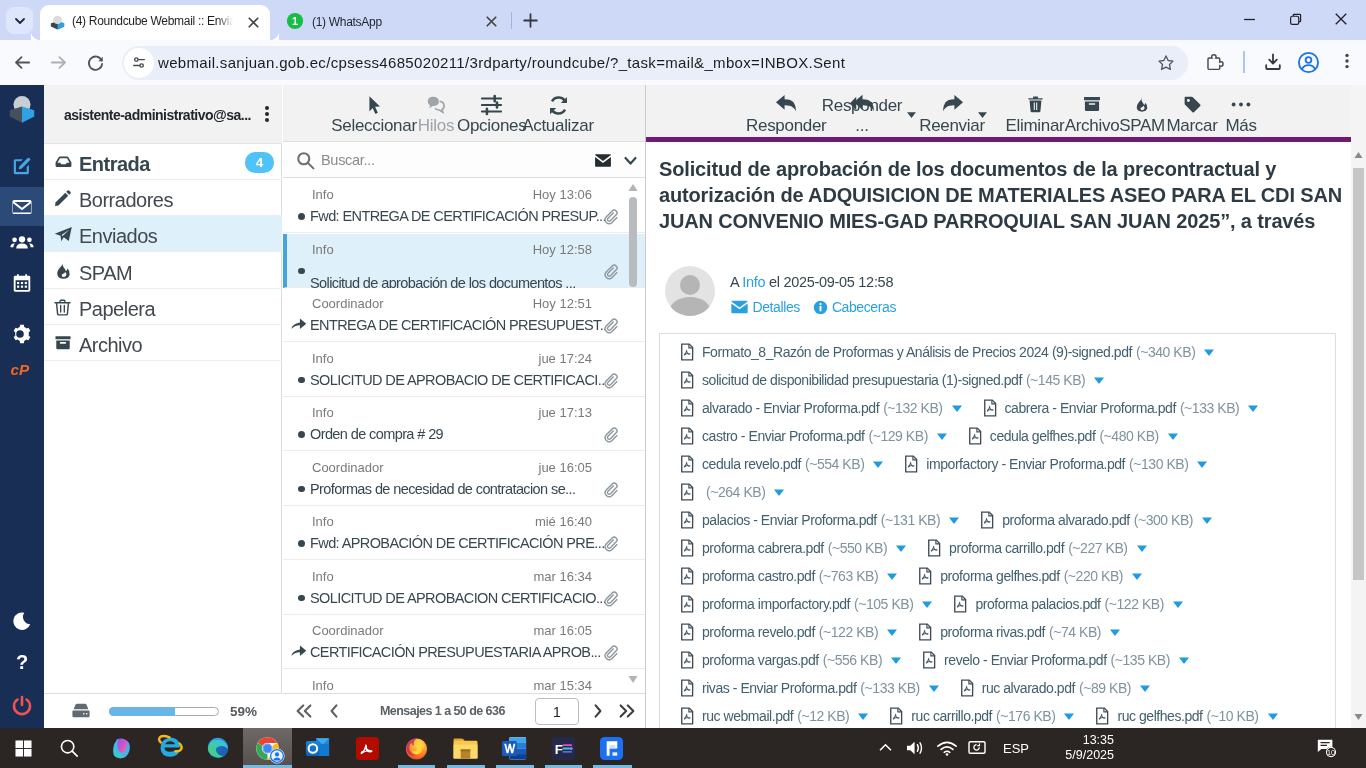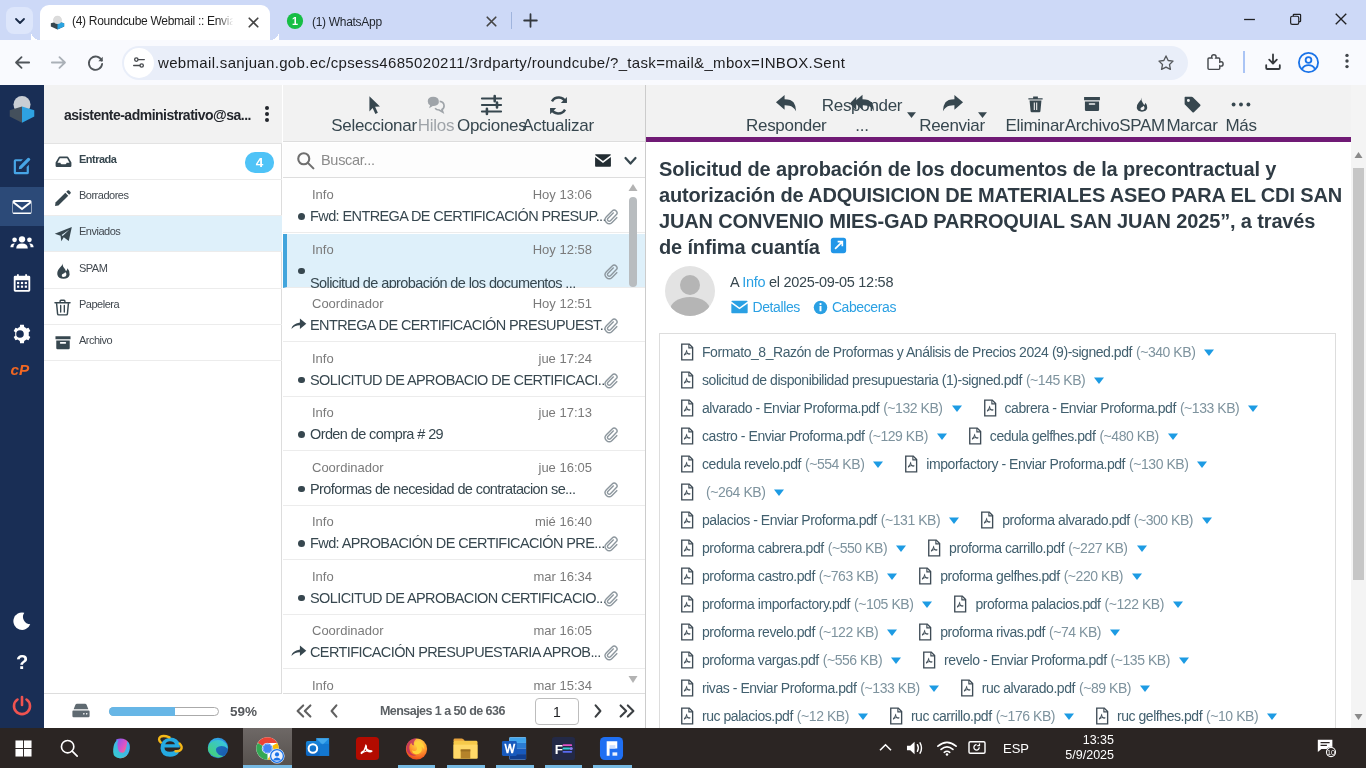--- a/index.html
+++ b/index.html
@@ -29,21 +29,21 @@
 
 #app { position:absolute; left:0; top:85px; width:1366px; height:643px; background:#fff; }
 #sidebar { position:absolute; left:0; top:0; width:44px; height:643px; background:#192e55; }
 .sbi { position:absolute; left:0; width:44px; display:flex; justify-content:center; }
 
 #folders { position:absolute; left:44px; top:0; width:238px; height:643px; background:#fff; border-right:1px solid #ddd; }
 #fhead { position:absolute; left:0; top:0; width:238px; height:59px; background:#f2f2f2; border-bottom:1px solid #e3e3e3;padding-left:36px; }
 #fhead .acct { position:absolute; left:20px; top:22px; width:200px; font-weight:bold; font-size:14px; letter-spacing:-0.5px; color:#23262c; white-space:nowrap; overflow:hidden; }
 .frow { position:absolute; left:0; width:238px; height:36px; border-bottom:1px solid #ececec; }
 .frow .fico { position:absolute; left:9px; top:8px; }
-.frow .flab { position:absolute; left:35px; top:9px; font-size:11px; letter-spacing:-0.5px; color:#41484f; }
+.frow .flab { position:absolute; left:35px; top:9px; font-size:20px; letter-spacing:-0.5px; color:#41484f; }
 .fsel { background:#def0fa; }
 #fquota { position:absolute; left:0; bottom:0; width:238px; height:35px; background:#fff; border-top:1px solid #ddd; }
 
 #listp { position:absolute; left:283px; top:0; width:363px; height:643px; background:#fff; border-right:1px solid #ccc; }
 #ltoolbar { position:absolute; left:0; top:0; width:362px; height:57px; background:#f2f2f2; border-bottom:1px solid #ddd; }
 .tbtn { position:absolute; top:7px; height:44px; text-align:center; color:#37474f; }
 .tbtn .tlab { position:absolute; bottom:0; left:0; width:100%; font-size:17px; letter-spacing:-0.3px; }
 .tbtn svg { display:block; margin:2px auto 0; }
 #lsearch { position:absolute; left:0; top:58px; width:362px; height:35px; background:#fdfdfd; border-bottom:1px solid #ddd; }
 #litems { position:absolute; left:0; top:94px; width:362px; height:514px; overflow:hidden; }
@@ -513,24 +513,20 @@
                 <circle cx="21" cy="11" r="2.1"></circle>
               </g>
             </svg>
           <div class="tlab">Más</div>
         </div>
       </div>
       <div id="msub">
         <div>Solicitud de aprobación de los documentos de la precontractual y</div>
         <div>autorización de ADQUISICION DE MATERIALES ASEO PARA EL CDI SAN</div>
         <div>JUAN CONVENIO MIES-GAD PARROQUIAL SAN JUAN 2025”, a través</div>
-        <div>de ínfima cuantía <svg style="margin-left:5px" width="17" height="17" viewBox="0 0 20 20">
-              <rect x="1" y="1" width="18" height="18" rx="3" fill="#2196e8"></rect>
-              <path d="M6 14 L14 6 M9 5.5 L14.5 5.5 L14.5 11" fill="none" stroke="#fff" stroke-width="2"></path>
-            </svg></div>
       </div>
       <div style="position:absolute;left:19px;top:181px;width:50px;height:50px;border-radius:50%;background:#e3e3e3;overflow:hidden">
         <div style="position:absolute;left:15px;top:9px;width:20px;height:20px;border-radius:50%;background:#b5b5b5"></div>
         <div style="position:absolute;left:5px;top:31px;width:40px;height:26px;border-radius:50% 50% 0 0;background:#b5b5b5"></div>
       </div>
       <div style="position:absolute;left:84px;top:189px;font-size:14.5px;letter-spacing:-0.3px;color:#37474f">A <span style="color:#2aa0e3">Info</span> el 2025-09-05 12:58</div>
       <div style="position:absolute;left:84px;top:214px;font-size:14px;letter-spacing:-0.4px;color:#2aa0e3">
         <svg width="19" height="14" viewBox="0 0 24 18" fill="#2aa0e3" style="vertical-align:-2px">
             <path d="M1.5 2 Q1.5 1 2.5 1 L21.5 1 Q22.5 1 22.5 2 L12 9.5 Z M22.5 4.5 L22.5 16 Q22.5 17 21.5 17 L2.5 17 Q1.5 17 1.5 16 L1.5 4.5 L12 12 Z"></path>
           </svg>
@@ -845,21 +841,21 @@
                 </svg>
               </span>
             </div>
           <div class="arow">
               <span class="att">
                 <svg class="pico" width="16" height="18" viewBox="0 0 20 24">
                   <path d="M3 1.5 L13 1.5 L17.5 6 L17.5 22.5 L3 22.5 Z" fill="none" stroke="#3e4b55" stroke-width="1.8"></path>
                   <path d="M12.5 1.5 L12.5 6.5 L17.5 6.5" fill="none" stroke="#3e4b55" stroke-width="1.5"></path>
                   <path d="M6 16.5 Q5 14.8 7.8 12.9 Q9 10.2 9.3 8.5 Q10.8 9.8 10.4 12.2 Q12.3 14 14.2 13.8 Q15.6 14.7 14 15.4 Q12 15.8 10.3 14.6 Q8.2 15.1 7.6 15.9 Q6.6 17.3 6 16.5 M8.3 14.2 Q9.5 13.7 10 13.7 Q9.6 12.9 9.6 12 Q9.2 13.3 8.3 14.2" fill="#45525c"></path>
                 </svg>
-                <span class="aname">ruc palacios.pdf</span> 
+                <span class="aname">ruc webmail.pdf</span> 
                 <span class="asize">(~12 KB)</span> 
                 <svg class="acaret" width="12" height="9" viewBox="0 0 12 9">
                   <path d="M1 1.5 L11 1.5 L6 8 Z" fill="#1d9be3"></path>
                 </svg>
               </span>
               <span class="att">
                 <svg class="pico" width="16" height="18" viewBox="0 0 20 24">
                   <path d="M3 1.5 L13 1.5 L17.5 6 L17.5 22.5 L3 22.5 Z" fill="none" stroke="#3e4b55" stroke-width="1.8"></path>
                   <path d="M12.5 1.5 L12.5 6.5 L17.5 6.5" fill="none" stroke="#3e4b55" stroke-width="1.5"></path>
                   <path d="M6 16.5 Q5 14.8 7.8 12.9 Q9 10.2 9.3 8.5 Q10.8 9.8 10.4 12.2 Q12.3 14 14.2 13.8 Q15.6 14.7 14 15.4 Q12 15.8 10.3 14.6 Q8.2 15.1 7.6 15.9 Q6.6 17.3 6 16.5 M8.3 14.2 Q9.5 13.7 10 13.7 Q9.6 12.9 9.6 12 Q9.2 13.3 8.3 14.2" fill="#45525c"></path>

